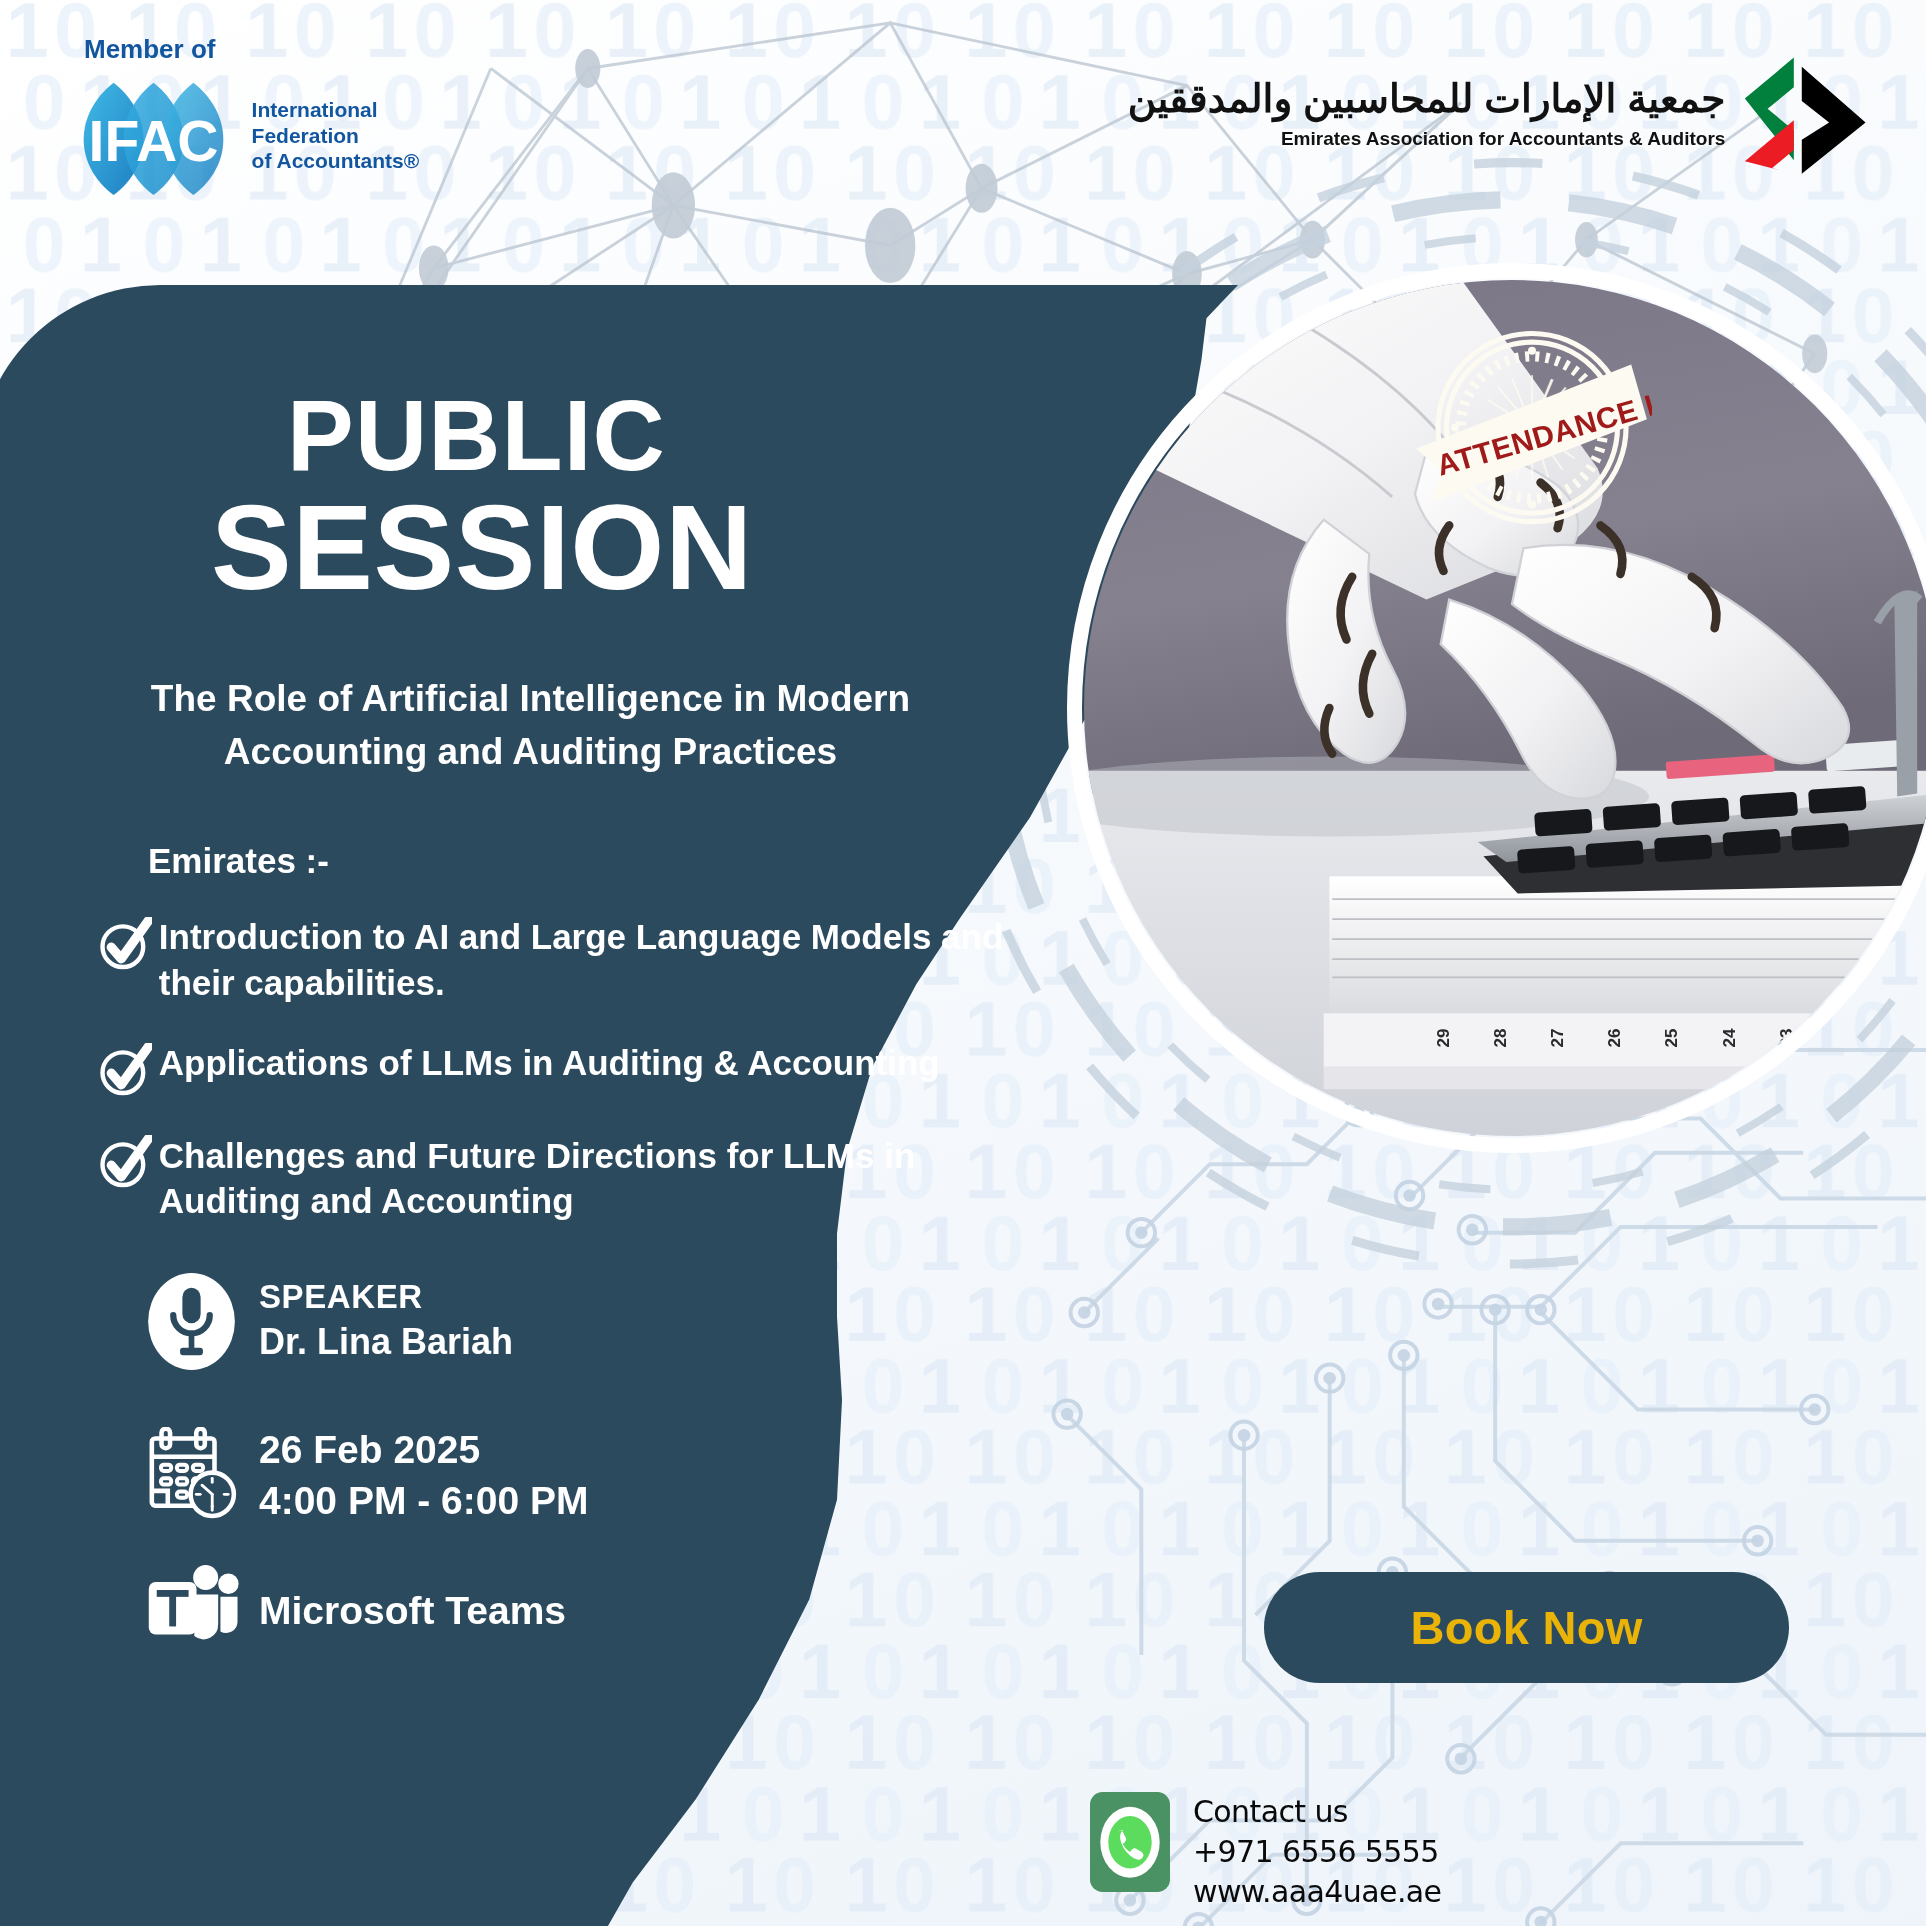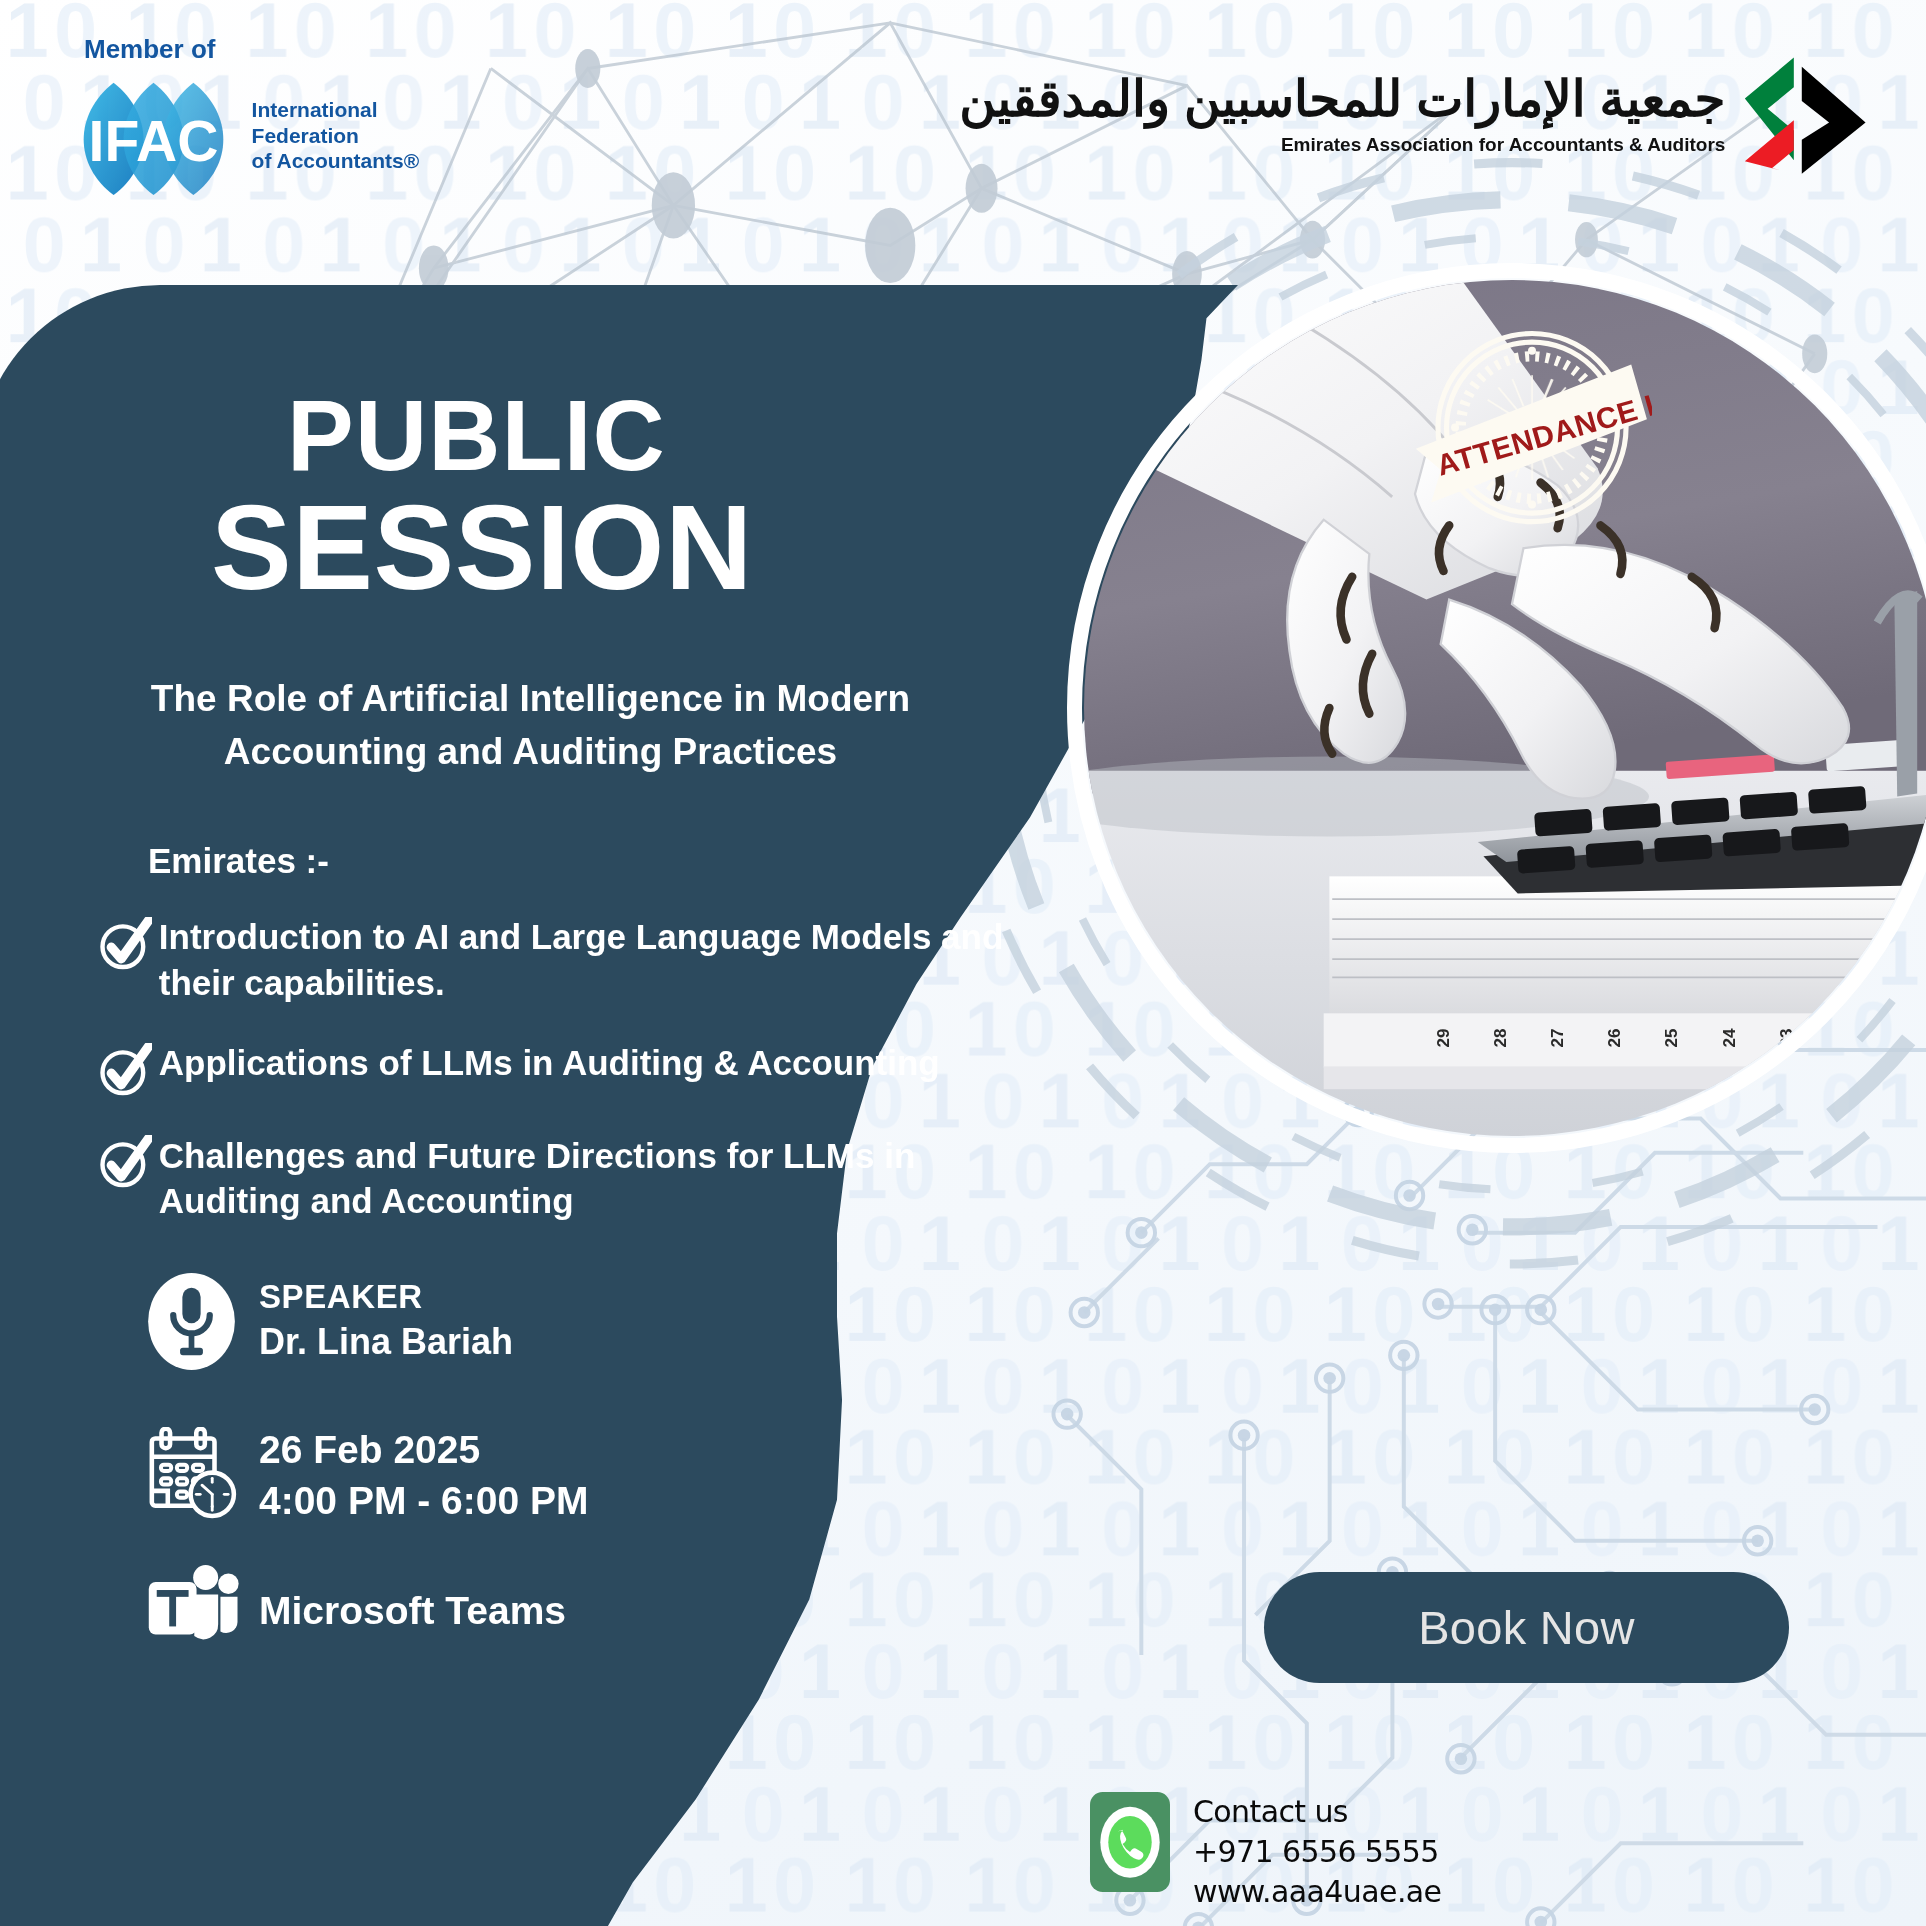--- a/index.html
+++ b/index.html
@@ -48,21 +48,21 @@
   .stamp{position:absolute;left:1412px;top:325px;width:240px;height:228px;z-index:8;}
 
   
   .ifac-logo{position:absolute;left:68px;top:34px;z-index:9;}
   .ifac-member{font-size:26px;font-weight:bold;color:#1356a0;letter-spacing:0px;margin:0 0 9px 16px;}
   .ifac-row{display:flex;align-items:center;}
   .ifac-text{margin-left:12.6px;color:#1356a0;font-size:21px;font-weight:bold;line-height:1.22;}
 
   .eaa-logo{position:absolute;right:57px;top:54px;z-index:9;display:flex;align-items:center;}
   .eaa-text{text-align:right;margin-right:12.6px;}
-  .eaa-ar{font-size:50px;font-weight:bold;color:#111;line-height:1.1;white-space:nowrap;}
+  .eaa-ar{font-size:39px;font-weight:bold;color:#111;line-height:1.1;white-space:nowrap;}
   .eaa-en{font-size:19px;font-weight:bold;color:#111;margin-top:6.8px;white-space:nowrap;}
 
   
   .content{position:absolute;left:0;top:320px;width:1141px;z-index:10;color:#ffffff;}
   .title1{font-size:100px;font-weight:bold;line-height:0.95;text-align:center;
           letter-spacing:1.1px;margin:68px 0 0 0;padding-right:188px;}
   .title2{font-size:121px;font-weight:bold;line-height:0.98;text-align:center;
           letter-spacing:0.6px;margin:4.6px 0 0 0;padding-right:177px;}
 
   .subtitle{font-size:37px;font-weight:bold;line-height:1.42;text-align:center;
@@ -83,21 +83,21 @@
   .icobox{flex:0 0 auto;width:103px;display:flex;align-items:center;justify-content:center;}
   .infotext{margin-left:16px;}
   .lbl{font-size:33px;font-weight:bold;letter-spacing:0.6px;line-height:1.2;}
   .val{font-size:36px;font-weight:bold;line-height:1.28;margin-top:3.4px;}
   .val-big{font-size:39px;font-weight:bold;line-height:1.0;}
 
   
   .book-btn{position:absolute;left:1264px;top:1572px;width:525px;height:111px;
     background:#2c4a5e;border-radius:56px;z-index:12;
     display:flex;align-items:center;justify-content:center;cursor:pointer;}
-  .book-btn span{color:#e5e5e5;font-size:47px;font-weight:normal;letter-spacing:0.3px;}
+  .book-btn span{color:#eab308;font-size:47px;font-weight:bold;letter-spacing:0.3px;}
 
   
   .contact{position:absolute;left:1090px;top:1792px;z-index:12;display:flex;align-items:flex-start;}
   .wa-icon{flex:0 0 auto;width:80px;height:100px;}
   .contact-text{margin-left:23px;color:#0a0a0a;font-size:30px;line-height:1.33;font-weight:normal;
                 font-family:"DejaVu Sans", sans-serif;letter-spacing:-0.6px;}
 </style>
 </head>
 <body>
 

